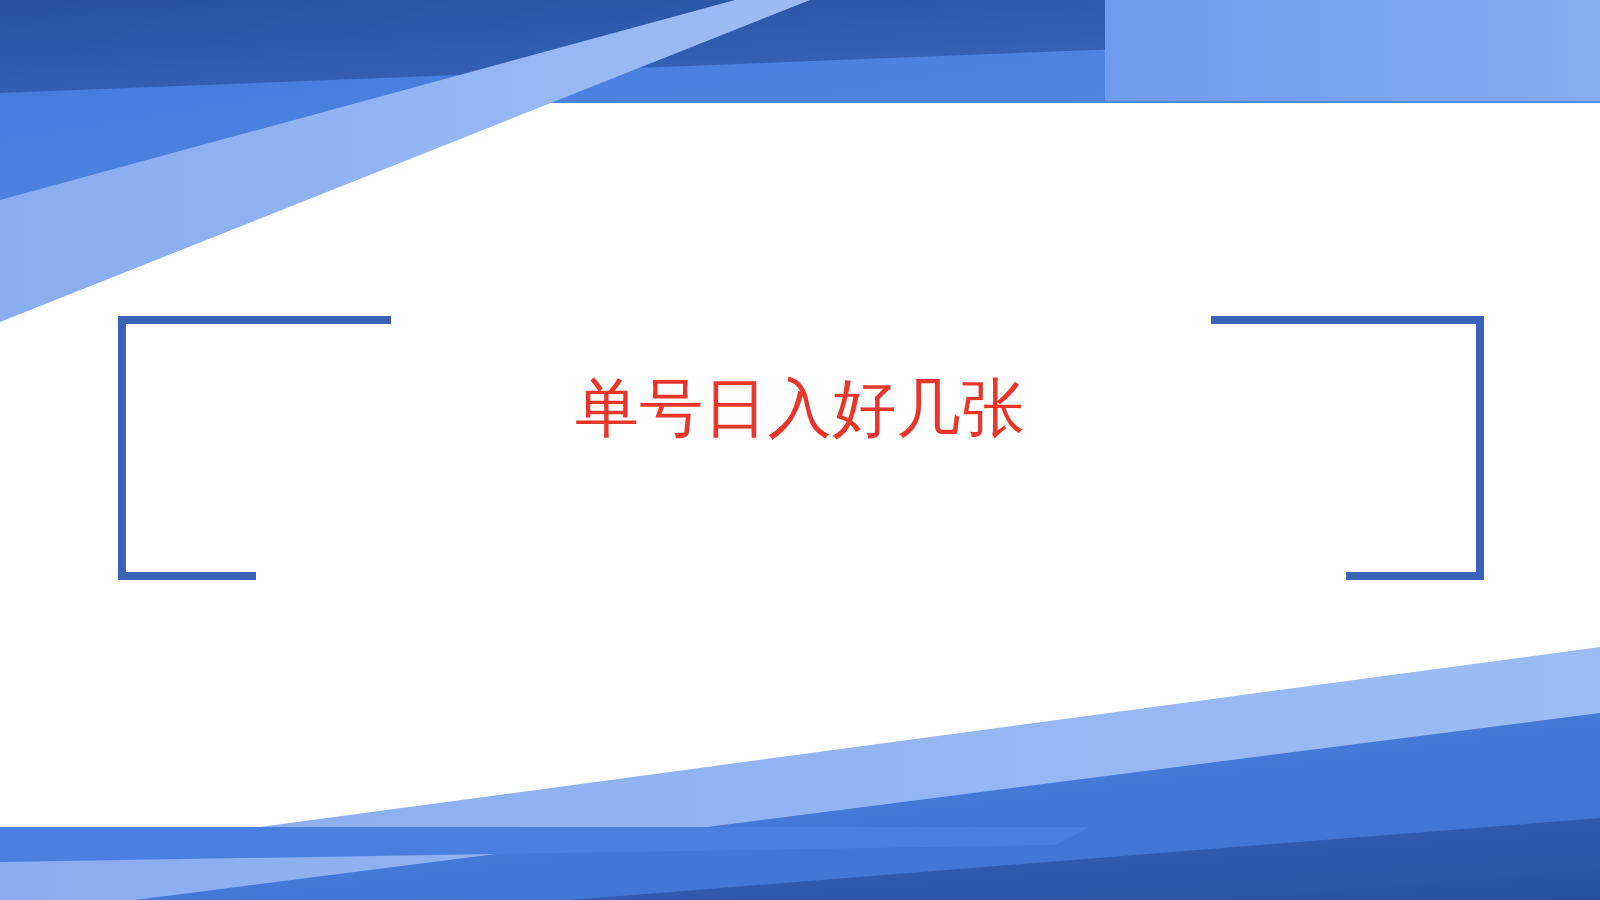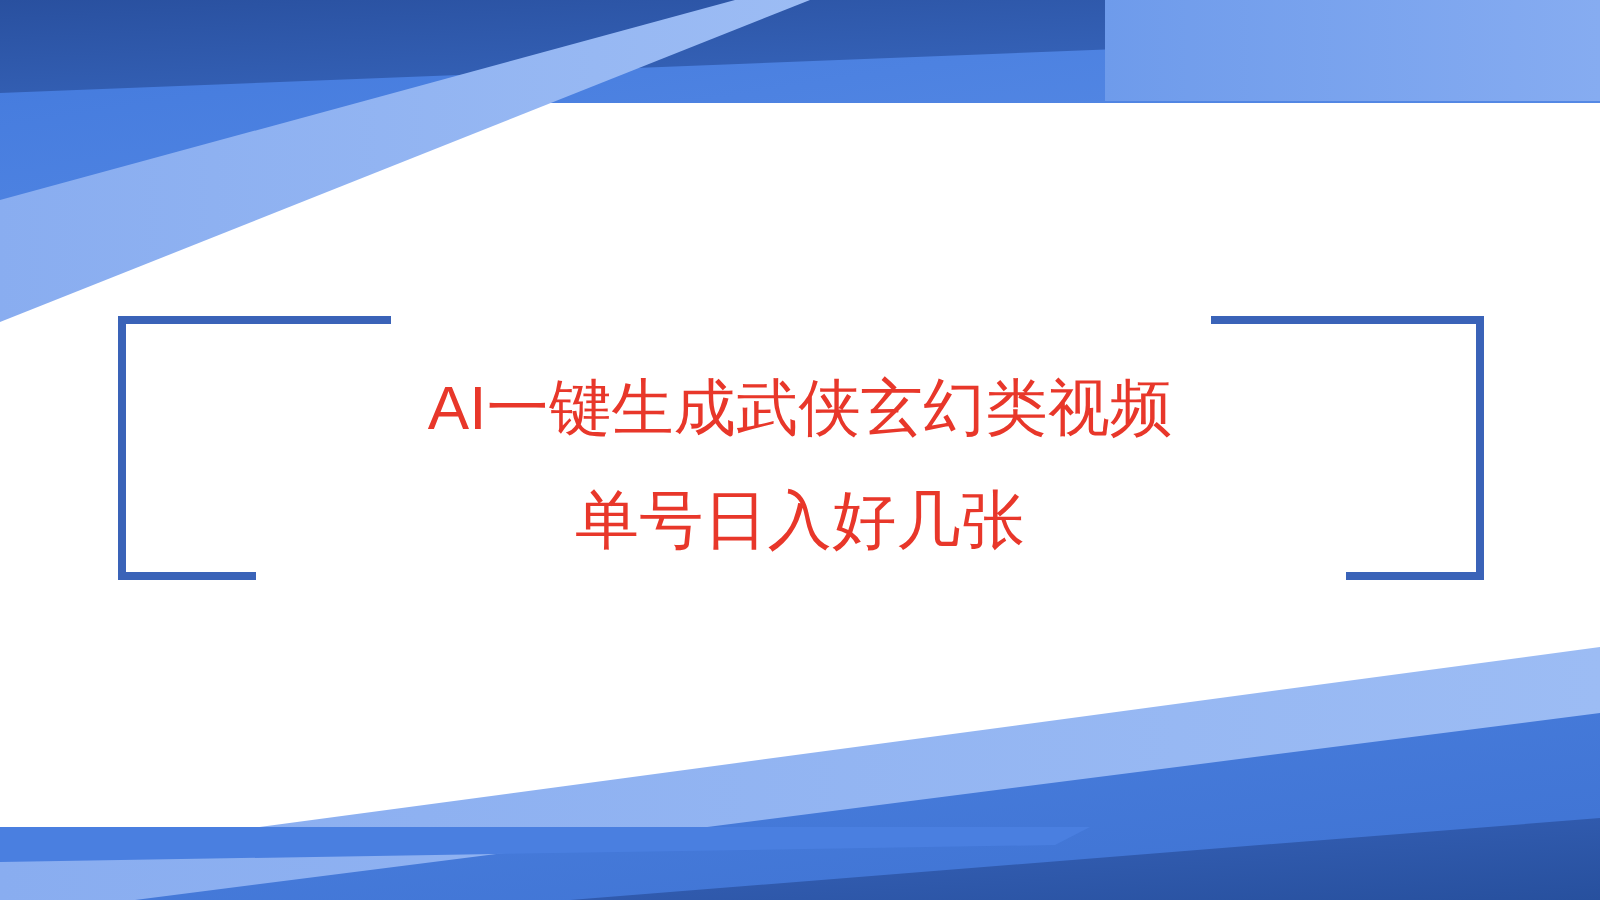--- a/index.html
+++ b/index.html
@@ -115,17 +115,16 @@
 
   <div class="bracket" id="bracket-left-vertical" style="background: rgb(58, 99, 184);"></div>
   <div class="bracket" id="bracket-left-top" style="background: rgb(58, 99, 184);"></div>
   <div class="bracket" id="bracket-left-bottom" style="background: rgb(58, 99, 184);"></div>
 
   <div class="bracket" id="bracket-right-vertical" style="background: rgb(58, 99, 184);"></div>
   <div class="bracket" id="bracket-right-top" style="background: rgb(58, 99, 184);"></div>
   <div class="bracket" id="bracket-right-bottom" style="background: rgb(58, 99, 184);"></div>
 
   <div id="headline" style="color: rgb(232, 55, 42);">
-    <span class="headline-line" id="headline-line-1">AI一键生成武侠玄幻类视频</span>
     <span class="headline-line" id="headline-line-3">单号日入好几张</span>
   </div>
 
 </div>
 
 </body></html>

